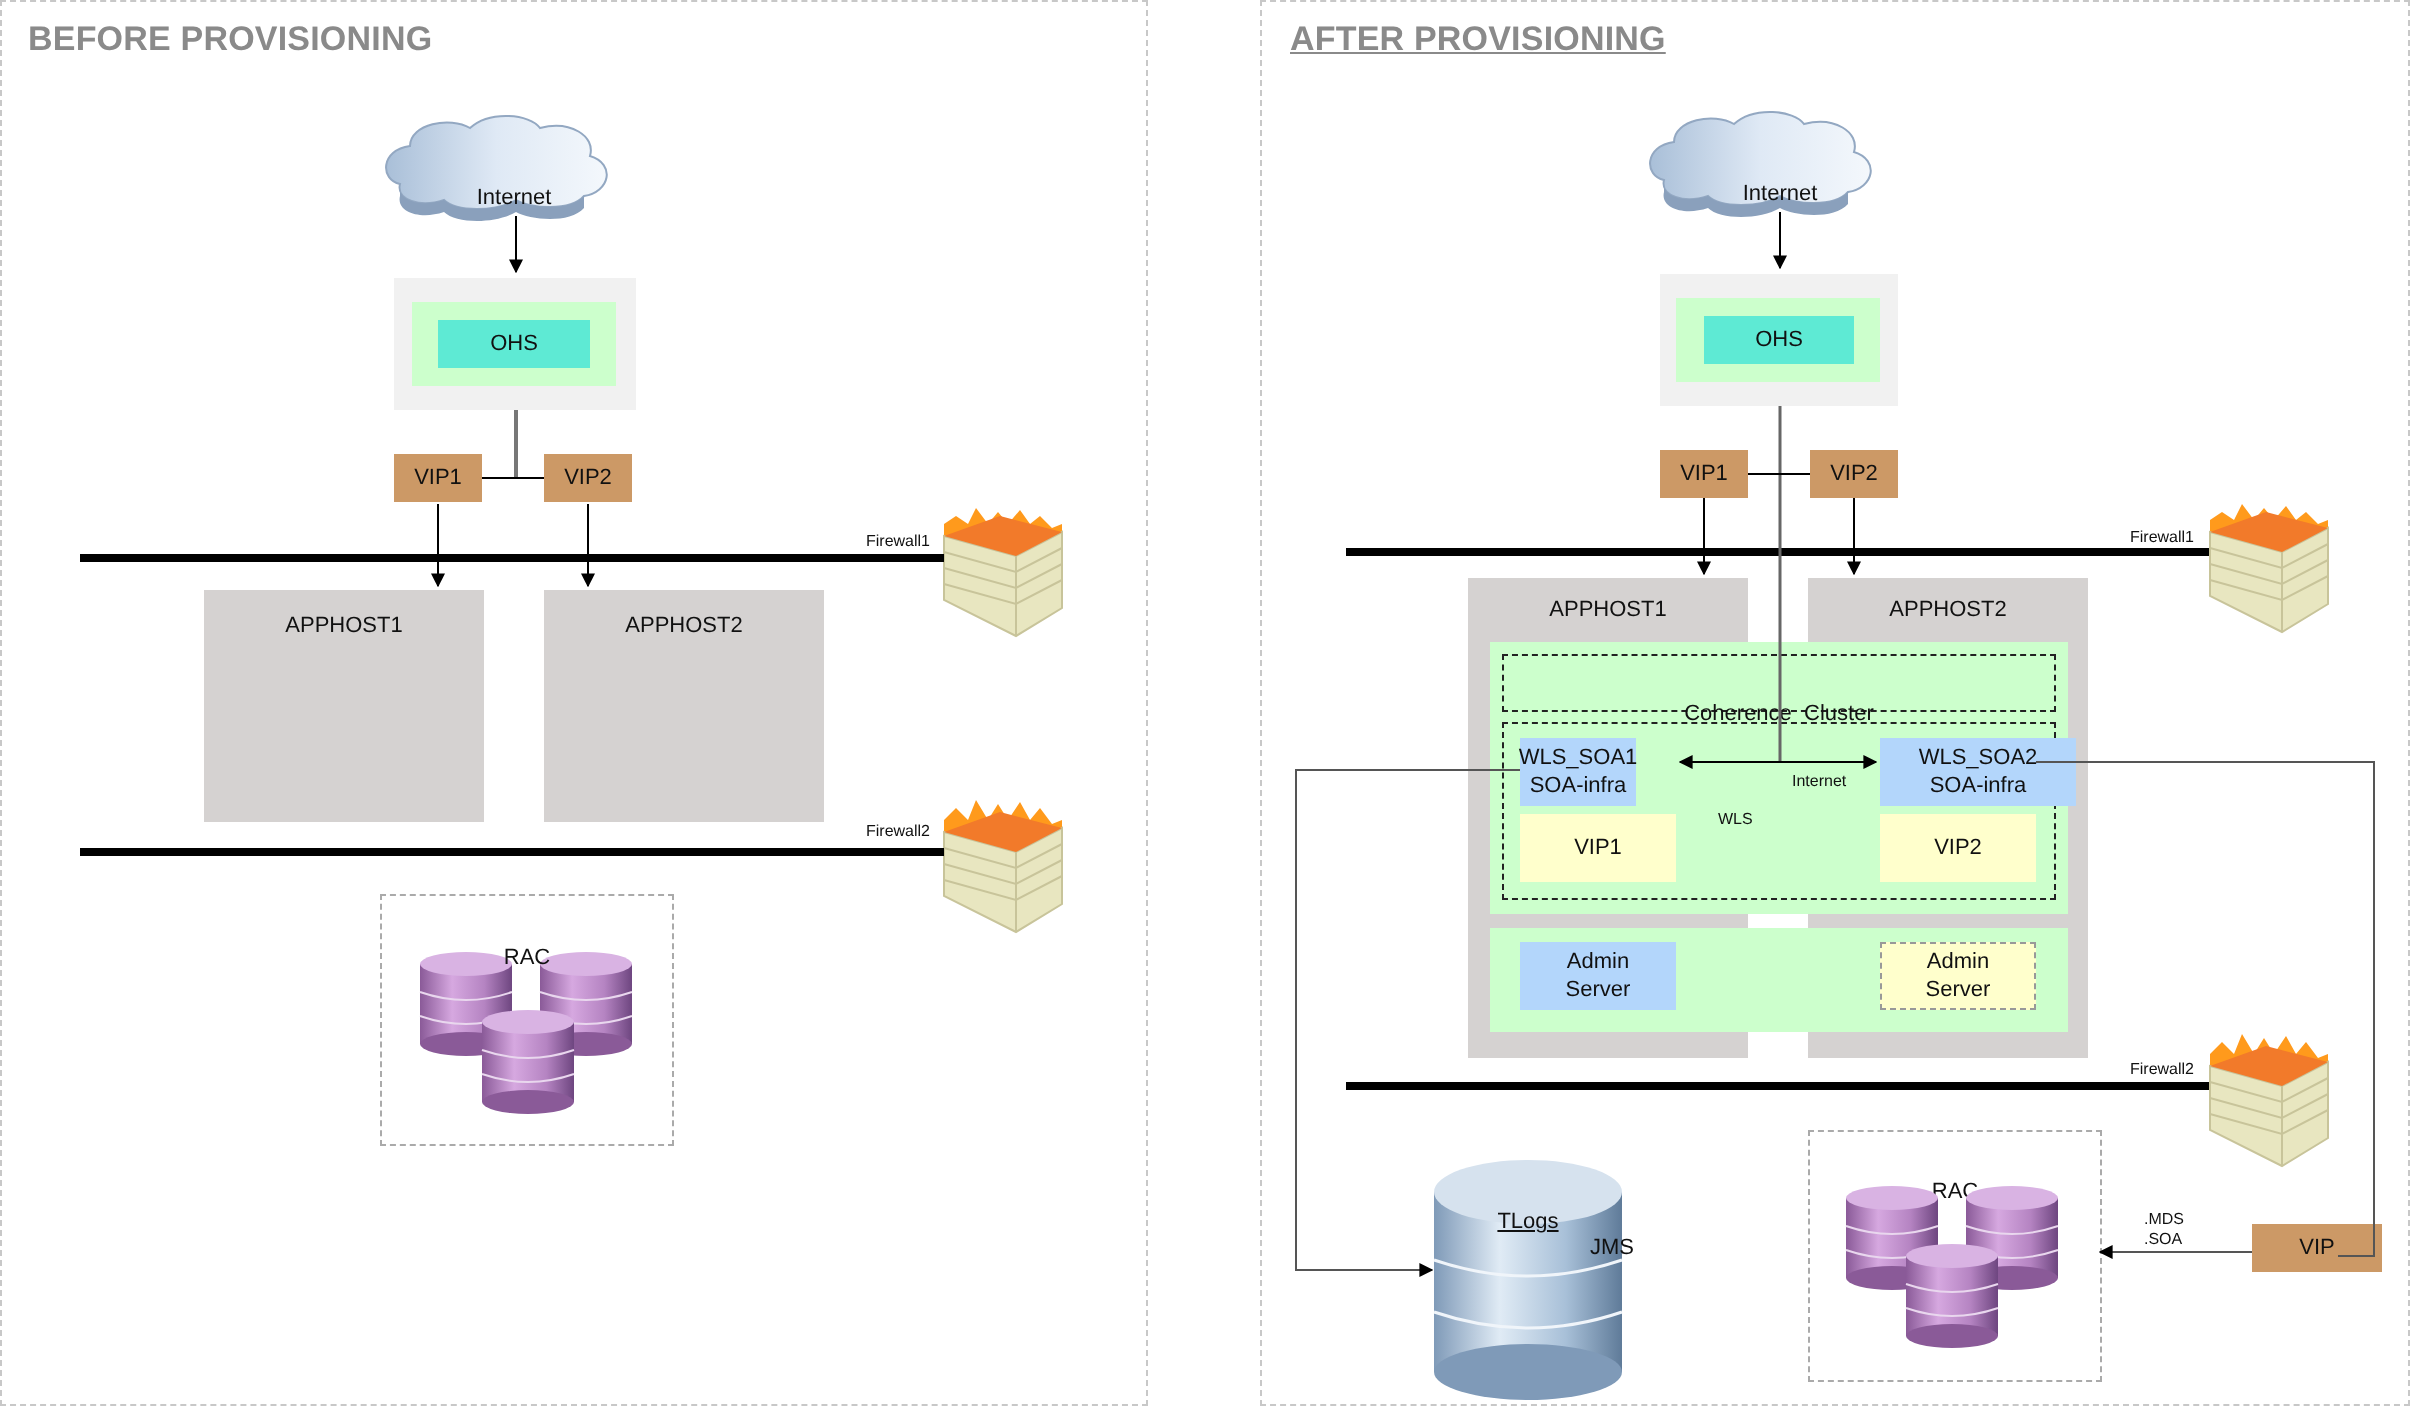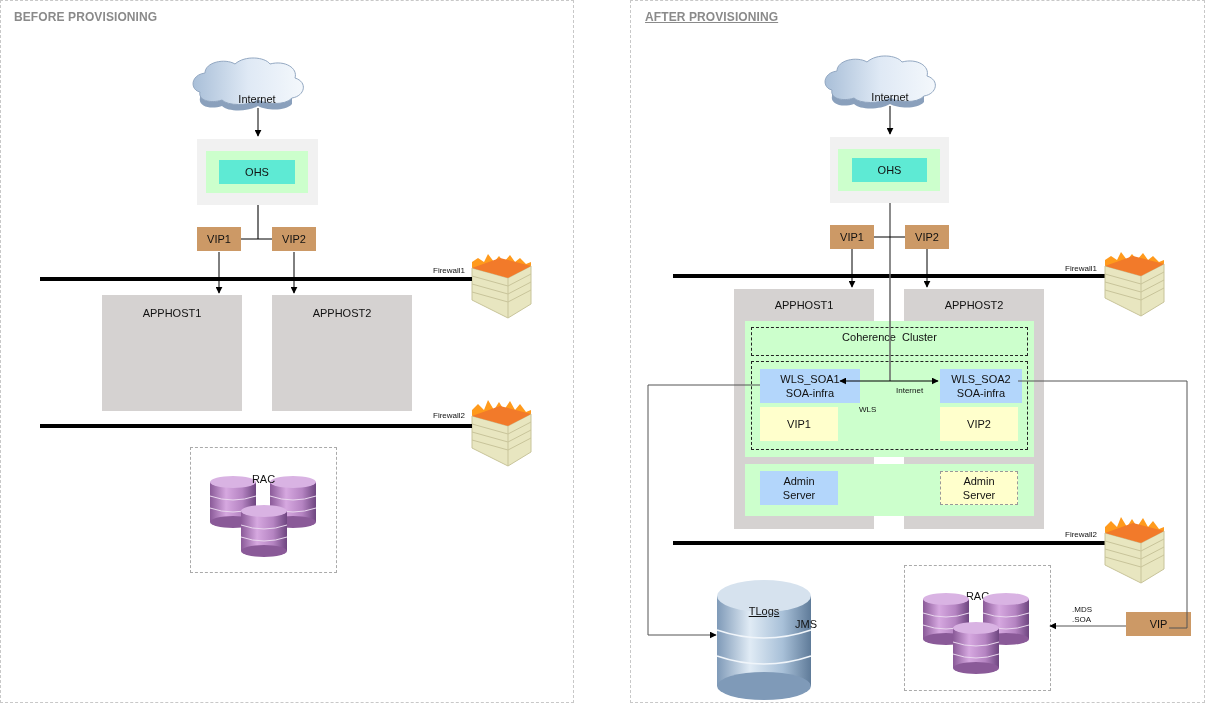--- a/index.html
+++ b/index.html
@@ -1,19 +1,19 @@
 <!DOCTYPE html>
 <html><head>
 <meta charset="utf-8">
 <style>
   html, body { margin:0; padding:0; background:#ffffff; }
   body { width:1205px; height:703px; position:relative; overflow:hidden; font-family:"Liberation Sans", sans-serif; }
   .abs { position:absolute; }
   .panel { position:absolute; border:1px dashed #c8c8c8; box-sizing:border-box; }
-  .panel-title { position:absolute; left:14px; top:10px; font-size:12px; font-weight:bold; color:#8a8a8a; letter-spacing:0.1px; }
+  .panel-title { position:absolute; left:14px; top:10px; font-size:17px; font-weight:bold; color:#8a8a8a; letter-spacing:0.1px; }
   .lbl { position:absolute; font-size:11px; color:#111; text-align:center;margin-top:17px; }
   .small { font-size:8px; color:#111; }
   .ohs-outer { position:absolute; background:#f1f1f1; }
   .ohs-mid { position:absolute; background:#ccffcc; }
   .ohs-inner { position:absolute; background:#5eead4; display:flex; align-items:center; justify-content:center; font-size:11px; color:#111; }
   .vip { position:absolute; background:#cc9966; display:flex; align-items:center; justify-content:center; font-size:11px; color:#111; }
   .host { position:absolute; background:#d5d2d1; }
   .host-title { position:absolute; left:0; right:0; text-align:center; font-size:11px; color:#111; }
   .fwline { position:absolute; background:#000; height:4px; }
   .fwlabel { position:absolute; font-size:8px; color:#111; }
@@ -144,28 +144,28 @@
 
 <div class="host" style="left:734px;top:289px;width:140px;height:240px;">
   <div class="host-title" style="top:10px;">APPHOST1</div>
 </div>
 <div class="host" style="left:904px;top:289px;width:140px;height:240px;">
   <div class="host-title" style="top:10px;">APPHOST2</div>
 </div>
 
 <div class="green" style="left:745px;top:321px;width:289px;height:136px;"></div>
 <div class="dash" style="left:751px;top:327px;width:277px;height:29px;"></div>
-<div class="lbl" style="left:751px;top:314px;width:277px;white-space:pre;">Coherence  Cluster</div>
+<div class="lbl" style="left:751px;top:334px;width:277px;white-space:pre;">Coherence  Cluster</div>
 <div class="dash" style="left:751px;top:361px;width:277px;height:89px;"></div>
 
-<div class="blue" style="left:760px;top:369px;width:100px;height:34px;">
+<div class="blue" style="left:760px;top:369px;width:58px;height:34px;">
   <span>WLS_SOA1</span>
   <span>SOA-infra</span>
 </div>
-<div class="blue" style="left:940px;top:369px;width:82px;height:34px;">
+<div class="blue" style="left:940px;top:369px;width:98px;height:34px;">
   <span>WLS_SOA2</span>
   <span>SOA-infra</span>
 </div>
 <div class="yellow" style="left:760px;top:407px;width:78px;height:34px;">VIP1</div>
 <div class="yellow" style="left:940px;top:407px;width:78px;height:34px;">VIP2</div>
 
 <div class="small abs" style="left:859px;top:405px;">WLS</div>
 <div class="small abs" style="left:896px;top:386px;">Internet</div>
 
 <div class="green" style="left:745px;top:464px;width:289px;height:52px;"></div>

